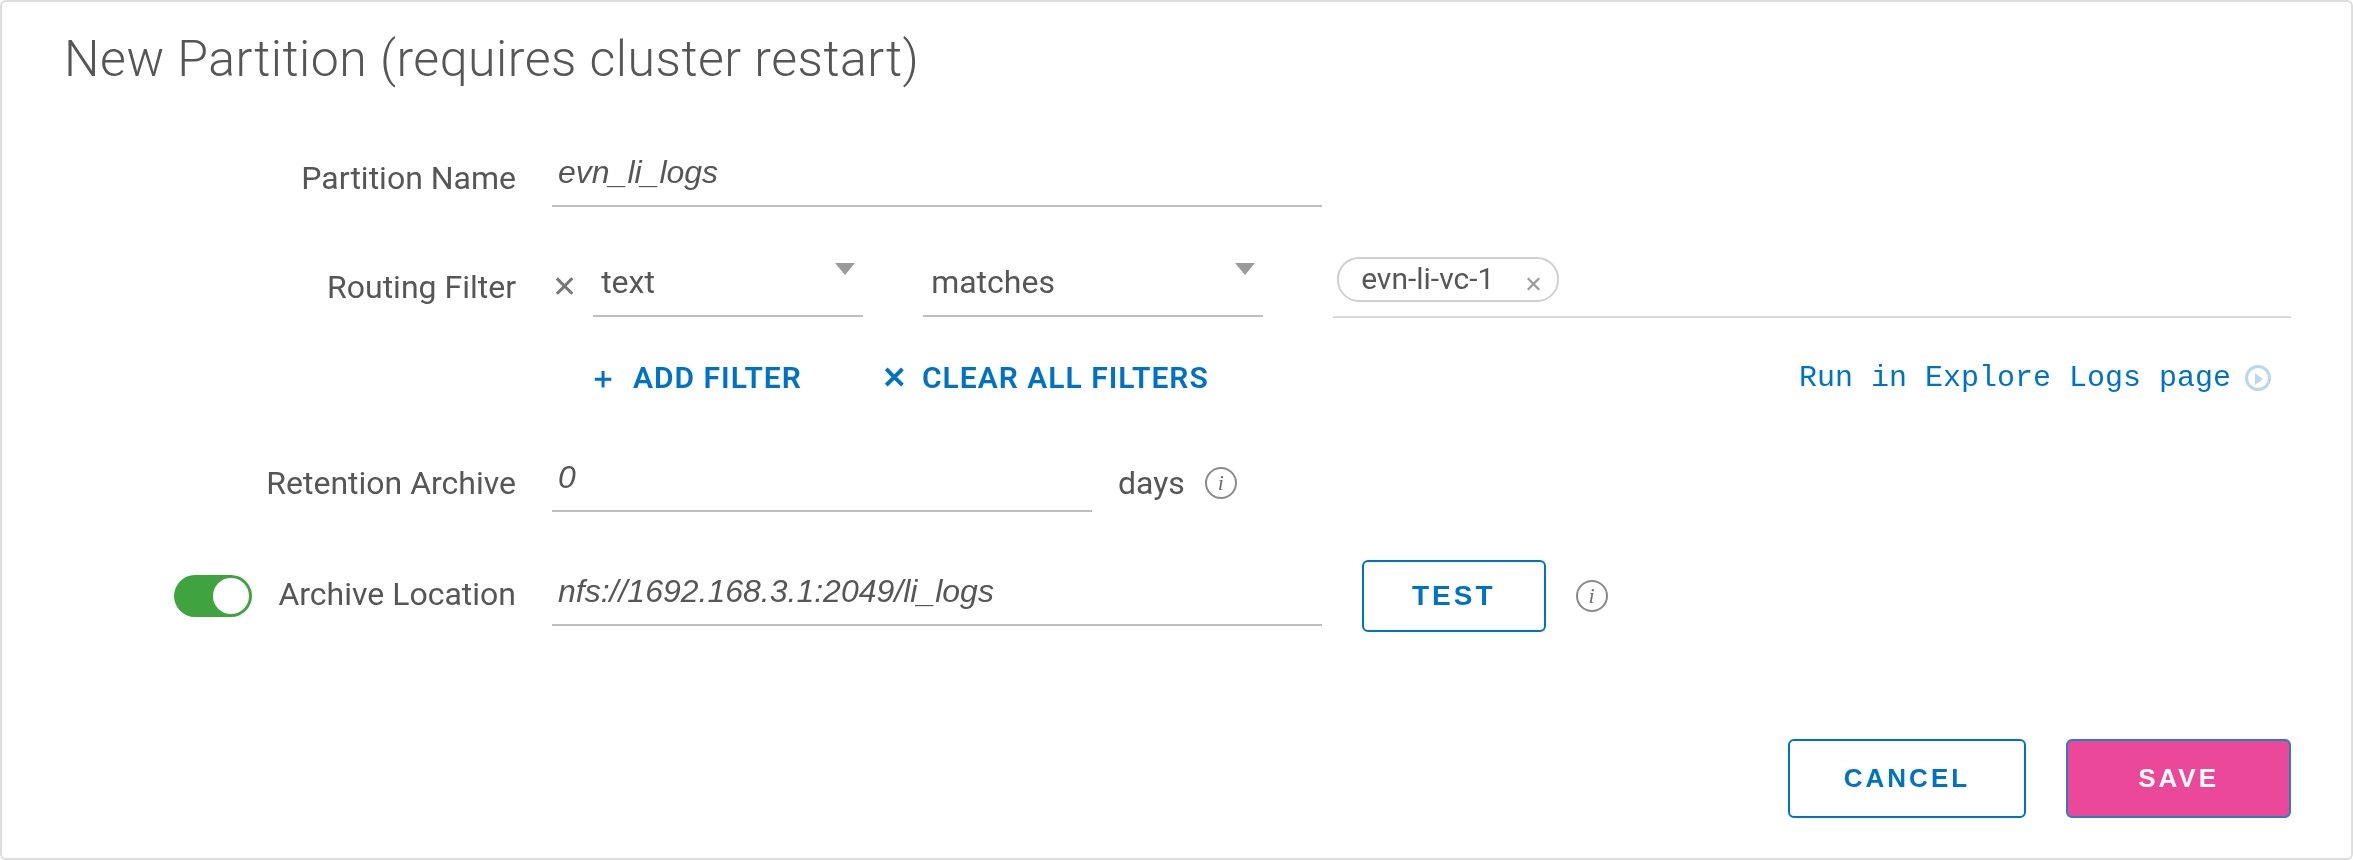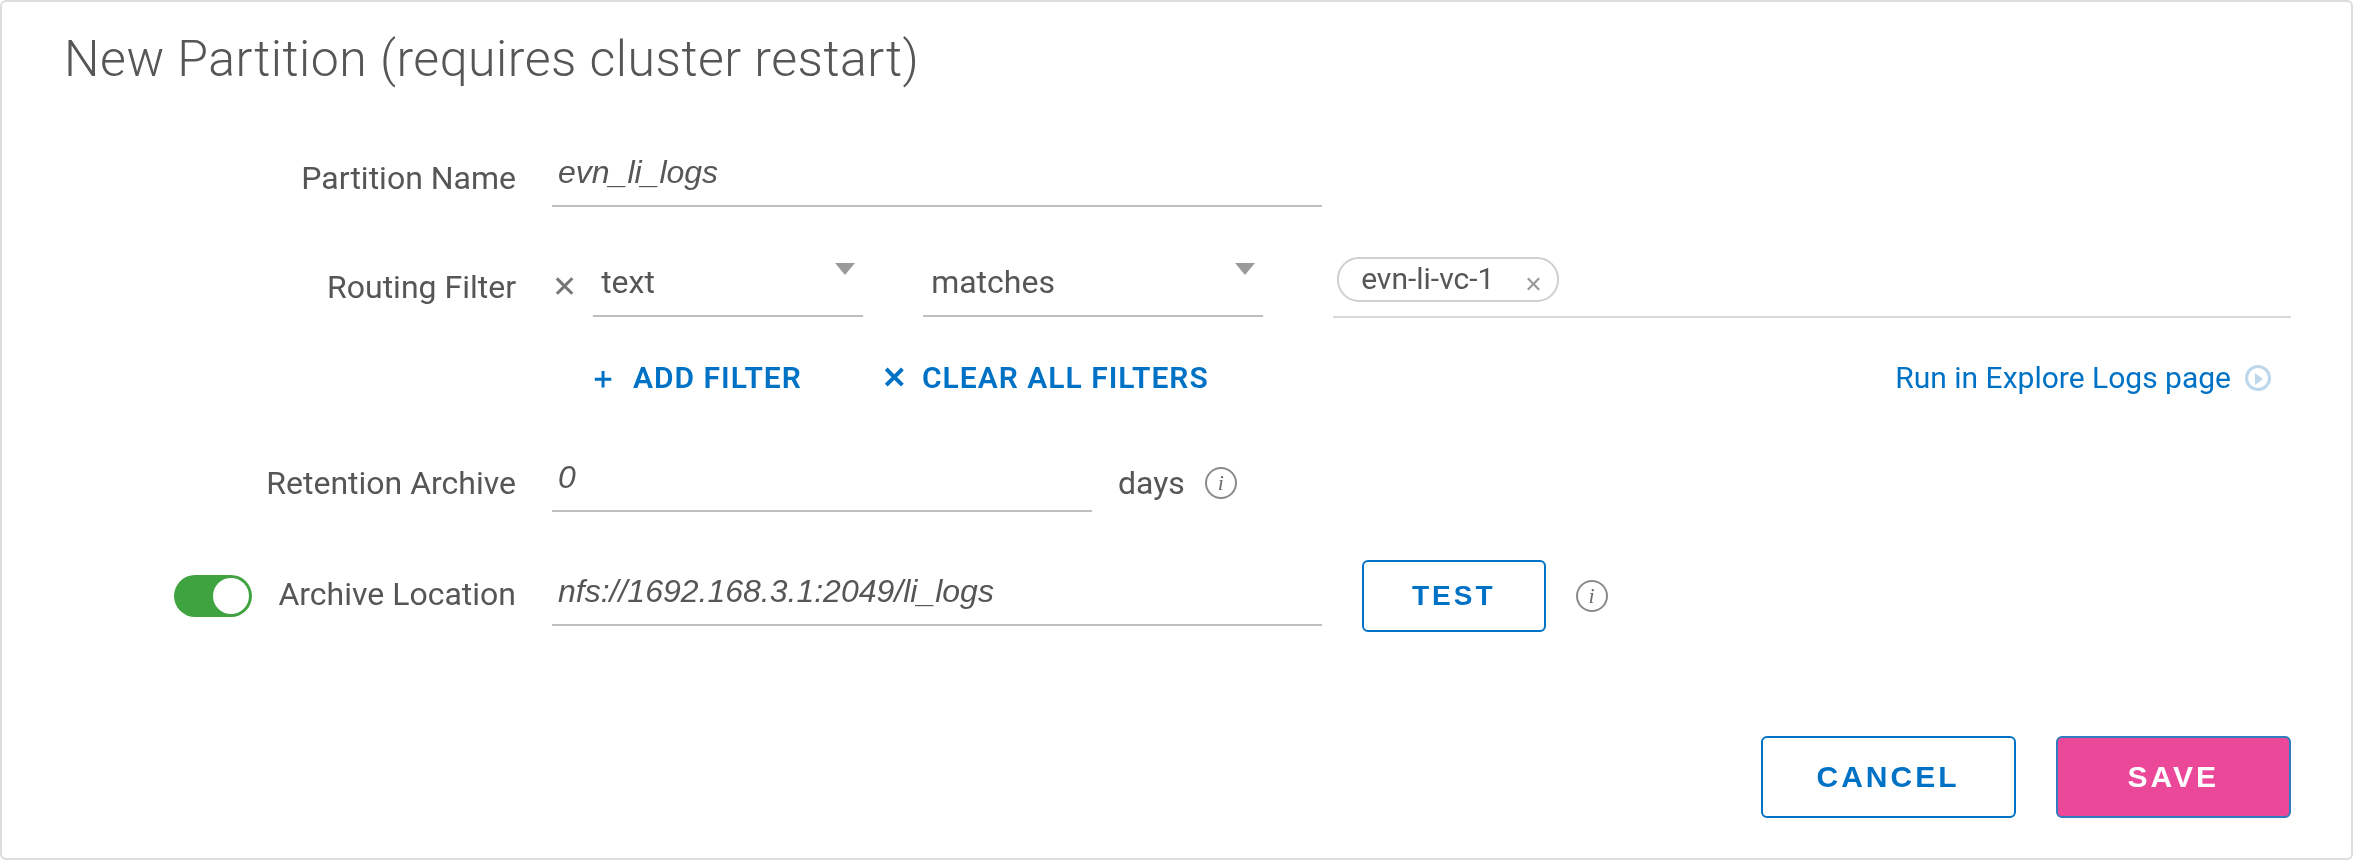--- a/index.html
+++ b/index.html
@@ -144,20 +144,21 @@
   }
   .run-link {
     margin-left: auto;
     display: inline-flex;
     align-items: center;
     gap: 14px;
     color: var(--accent-blue);
     font-size: 30px;
     cursor: pointer;
     margin-right: 20px;
+    font-family: Liberation Mono, monospace;
   }
   .arrow-circle {
     width: 26px; height: 26px;
     border: 3px solid #bcd7ec;
     border-radius: 50%;
     position: relative;
   }
   .arrow-circle::after{
     content:"";
     position:absolute; left:7px; top:5px;
@@ -217,21 +218,21 @@
   }
 
   
   .footer {
     position:absolute;
     right:60px;
     bottom:40px;
     display:flex; gap:40px;
   }
   .btn {
-    font-size: 30px;
+    font-size: 26px;
     font-weight: 600;
     letter-spacing: 3px;
     padding: 22px 54px;
     border-radius: 6px;
     cursor: pointer;
   }
   .btn-cancel {
     background:#fff;
     color: var(--accent-blue);
     border: 2px solid var(--accent-blue);

